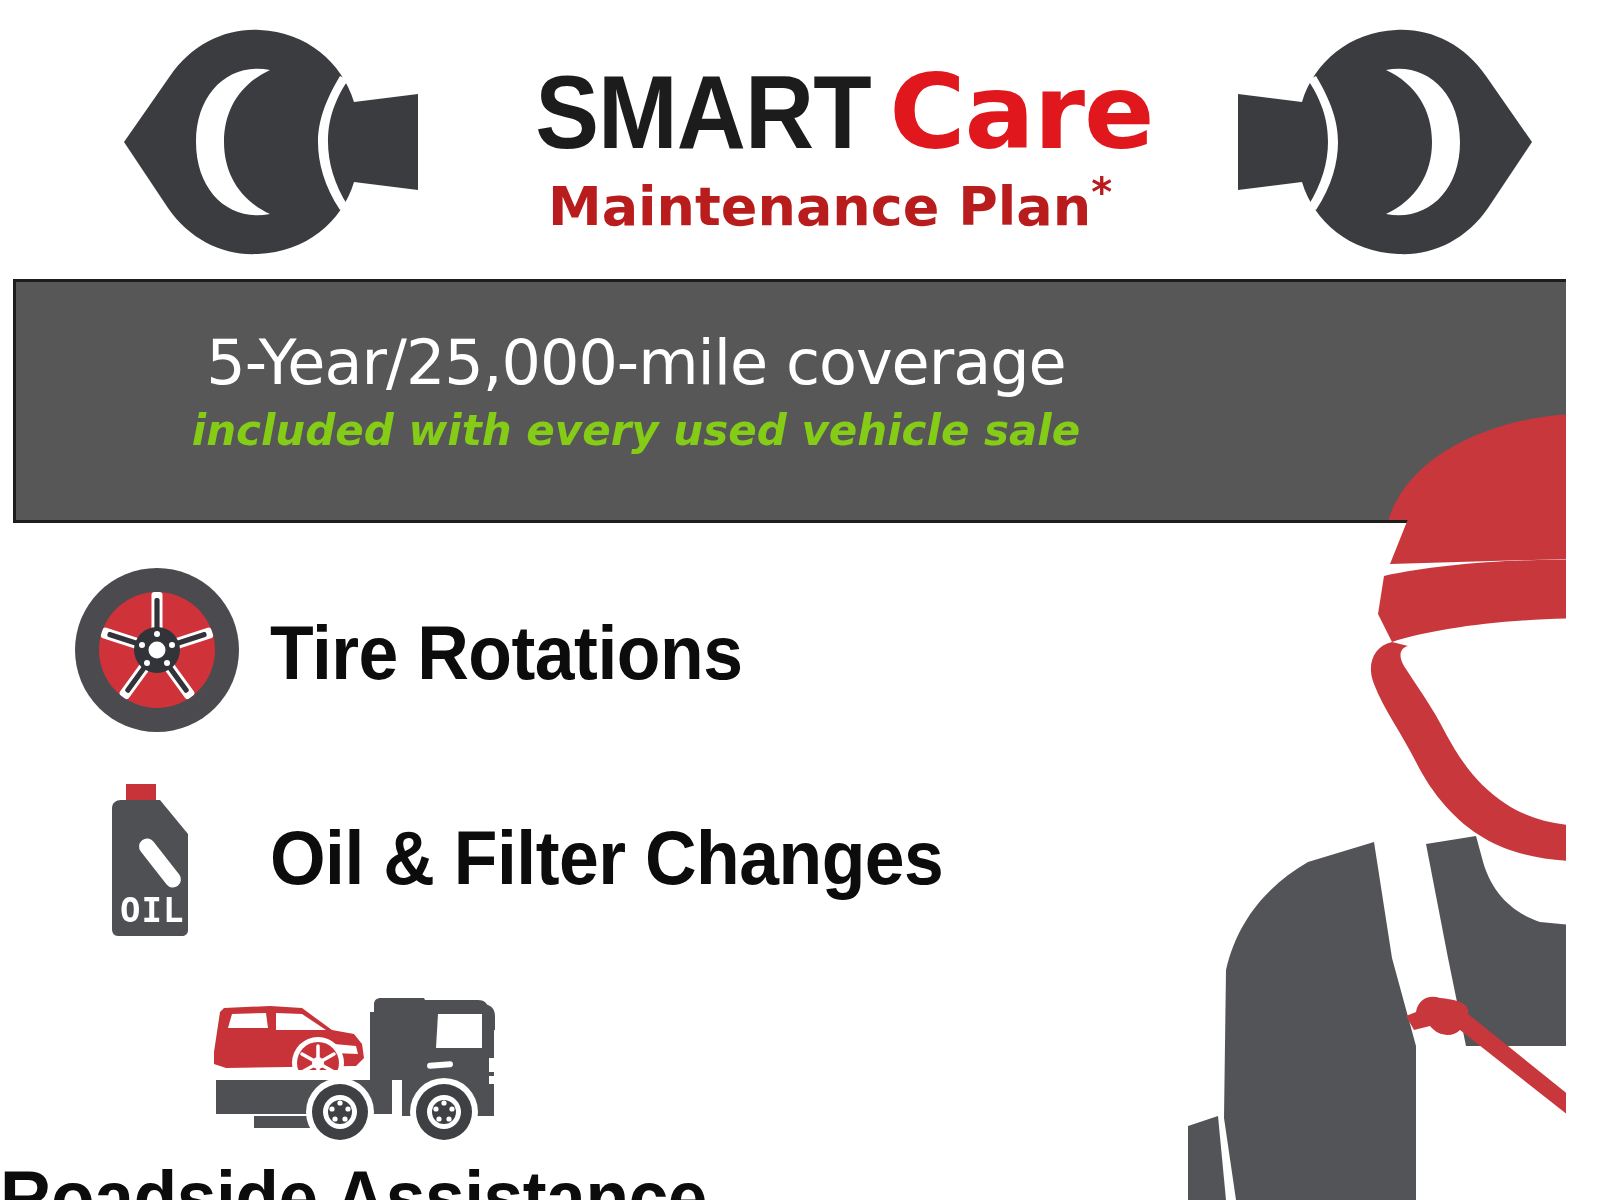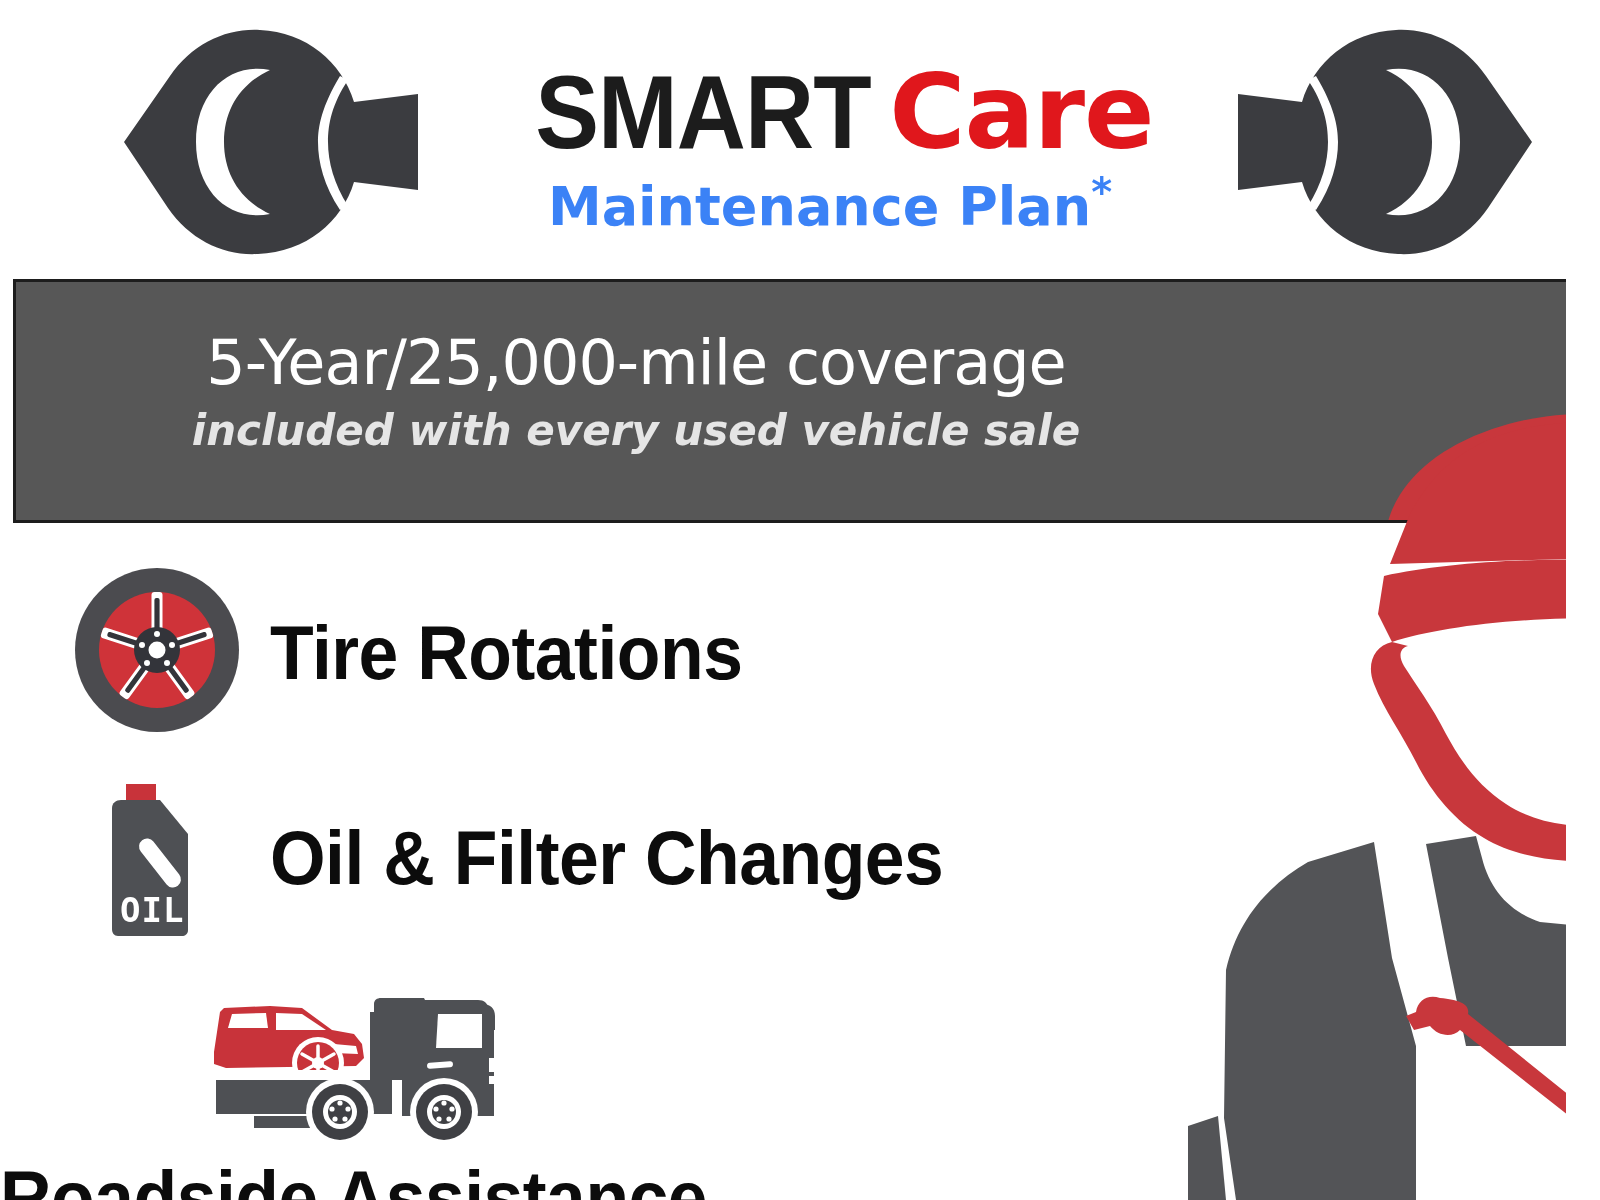--- a/index.html
+++ b/index.html
@@ -65,21 +65,21 @@
   }
   .brand-care {
     color: #e0171c;
     font-family: "DejaVu Sans", sans-serif;
     font-weight: 700;
     display: inline-block;
     margin-left: 18px;
   }
   #brand-sub {
     margin-top: 8px;
-    color: #3b82f6;
+    color: #b91c1c;
     font-family: "DejaVu Sans", sans-serif;
     font-weight: 700;
     font-size: 54px;
     line-height: 1;
     white-space: nowrap;
   }
   #brand-sub .star {
     font-size: 40px;
     vertical-align: super;
   }
@@ -109,21 +109,21 @@
     color: #ffffff;
     font-family: "DejaVu Sans", sans-serif;
     font-weight: 400;
     font-size: 62px;
     line-height: 1.05;
     letter-spacing: -1px;
     white-space: nowrap;
   }
   #banner-subline {
     margin-top: 14px;
-    color: #e5e5e5;
+    color: #84cc16;
     font-family: "DejaVu Sans", sans-serif;
     font-weight: 700;
     font-style: italic;
     font-size: 42px;
     line-height: 1.05;
     white-space: nowrap;
   }
   
   #banner-cap-corner {
     position: absolute;

